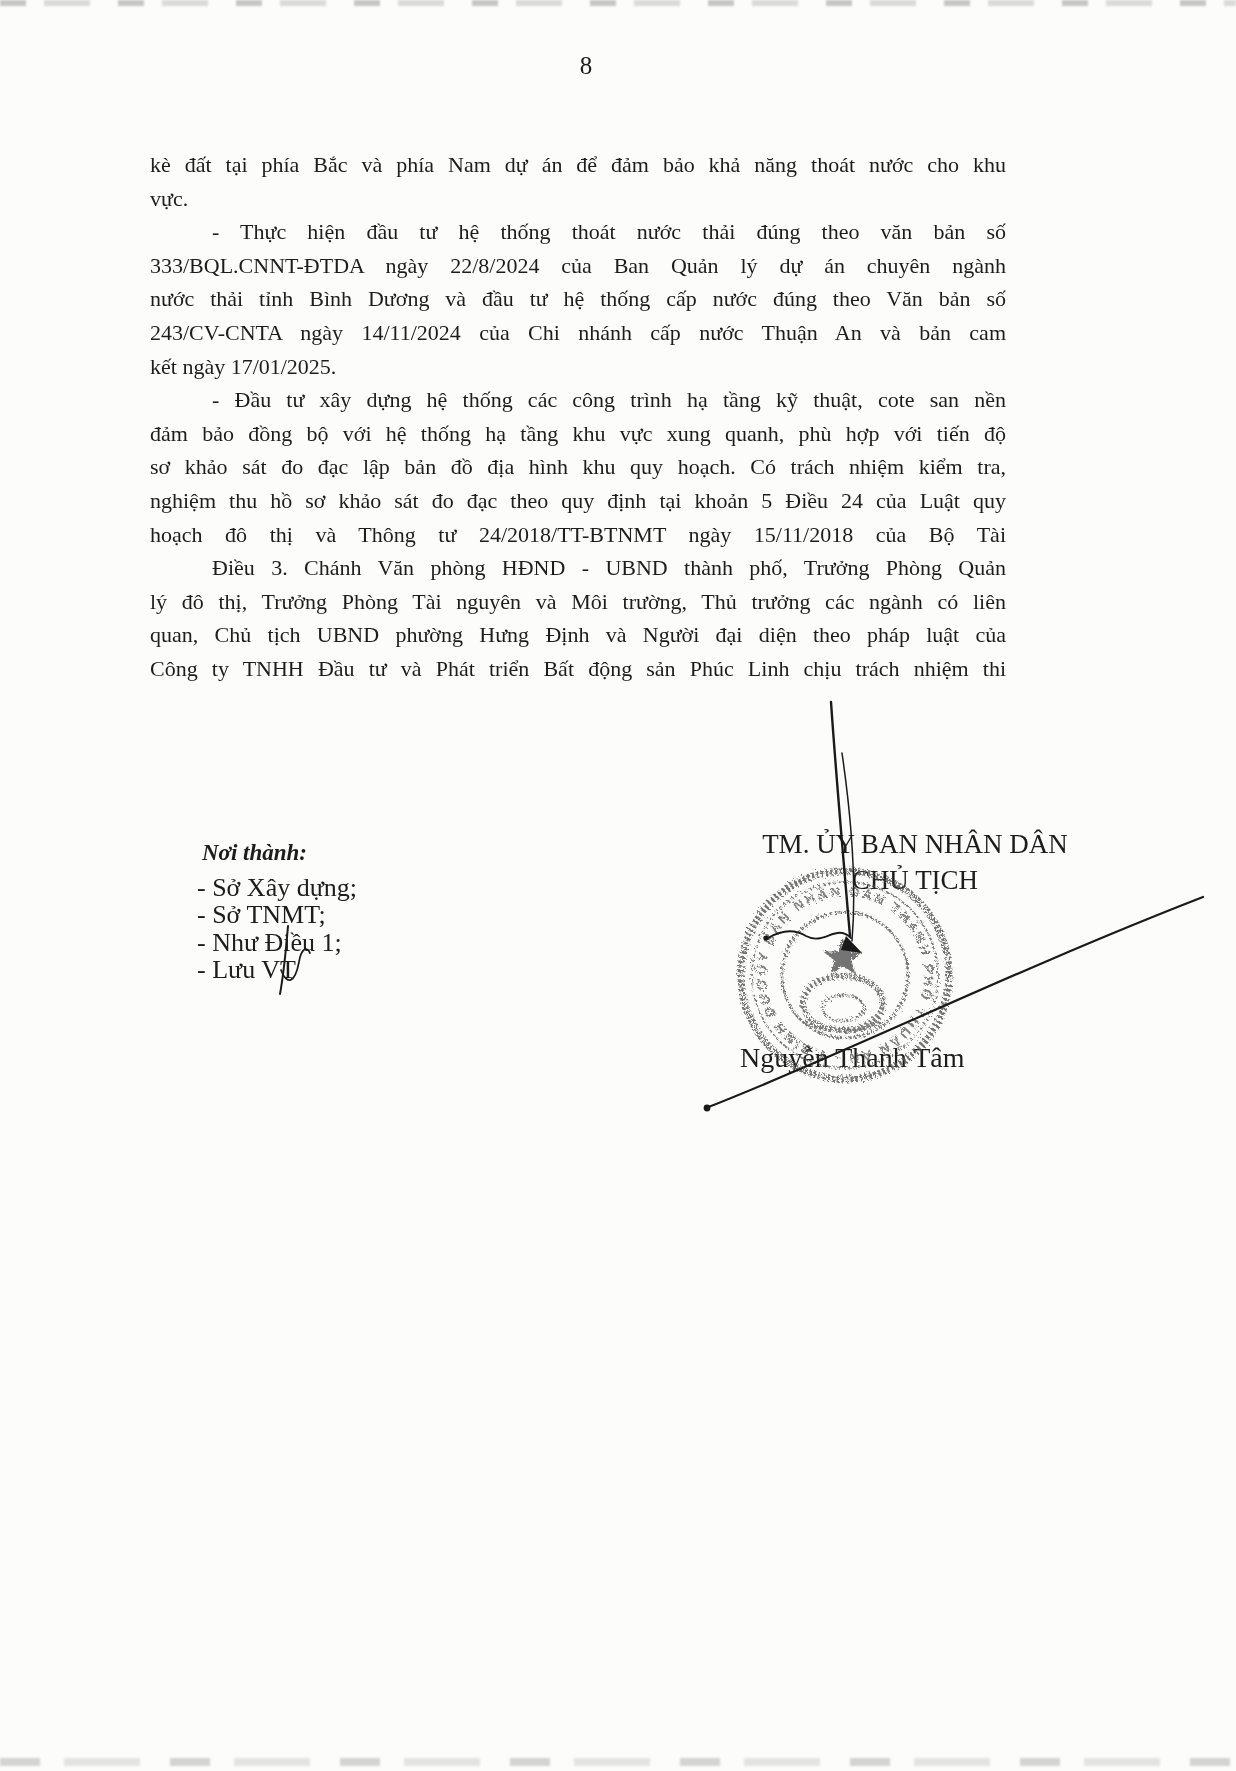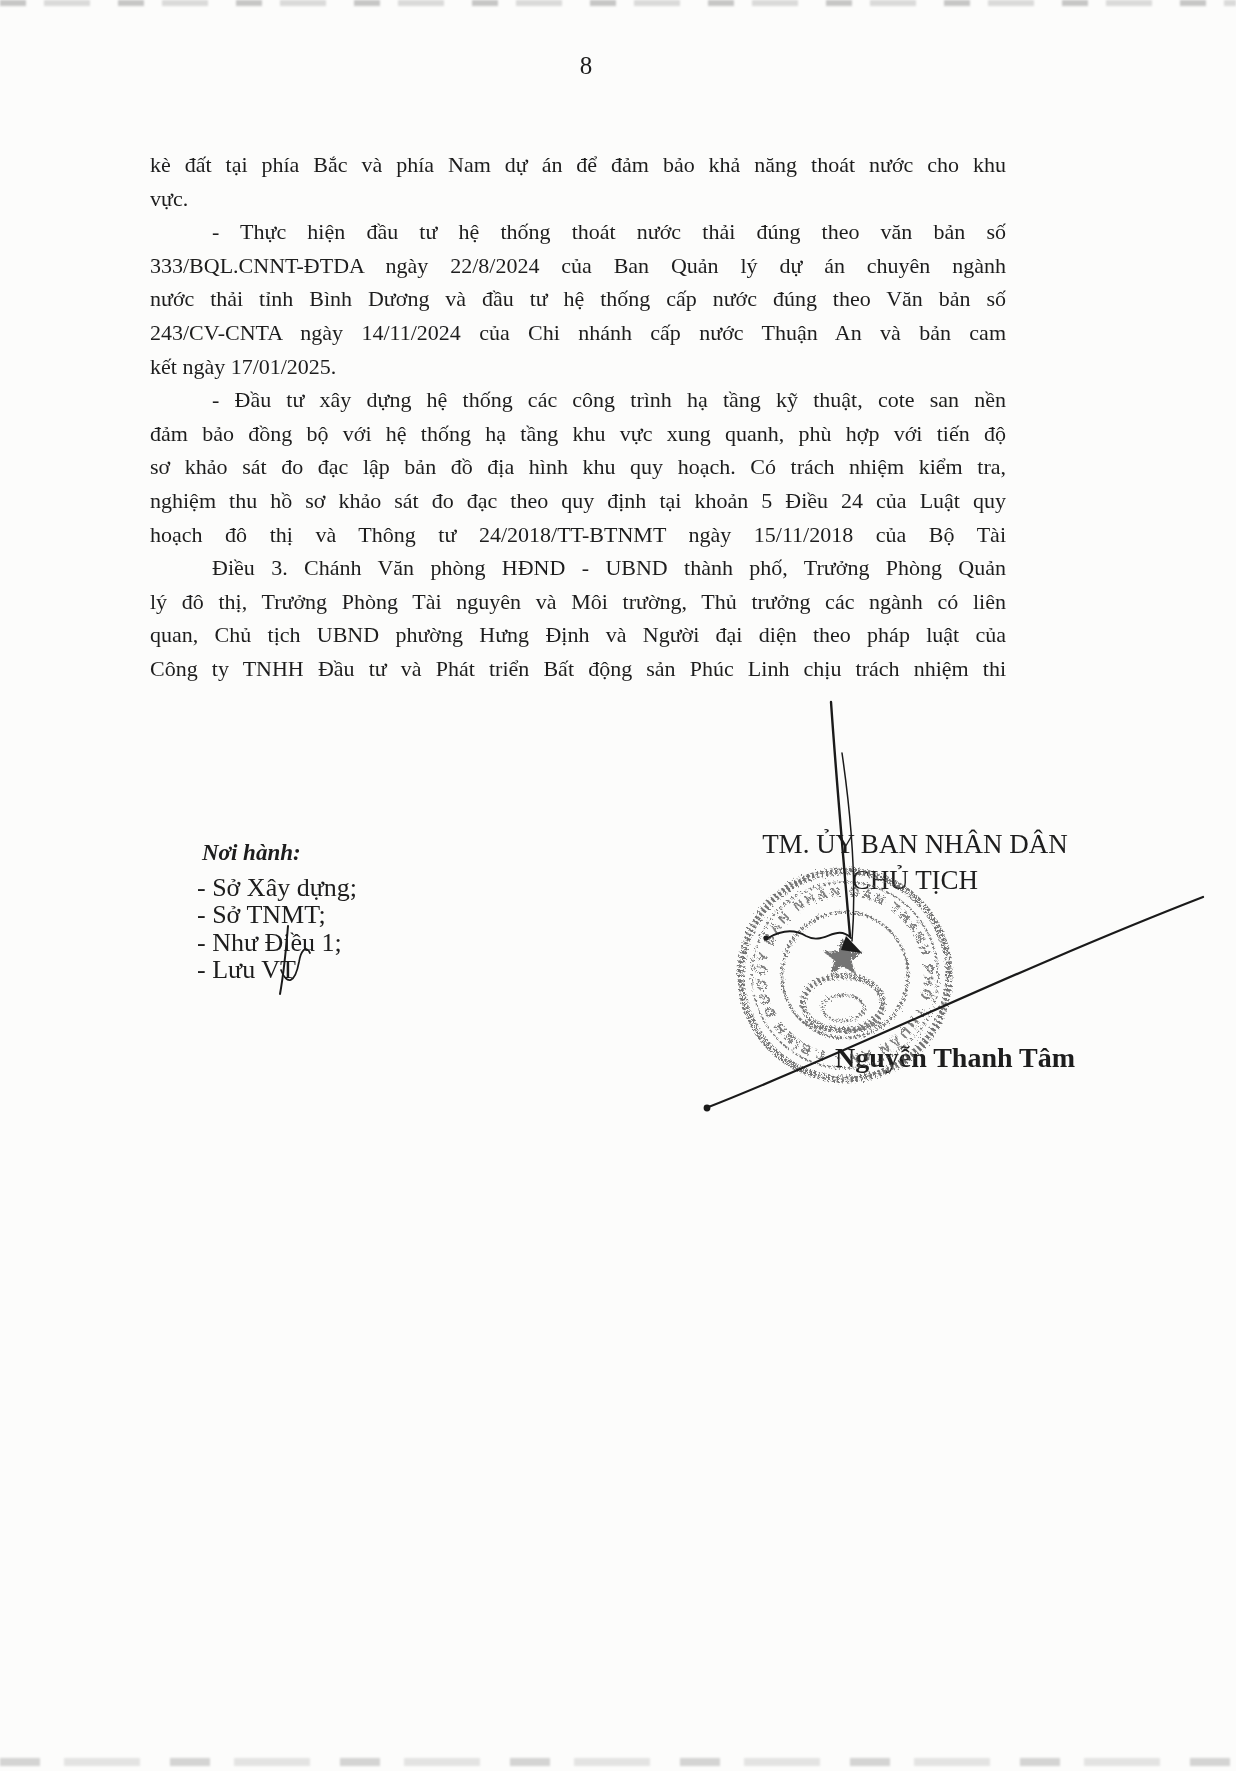--- a/index.html
+++ b/index.html
@@ -46,21 +46,21 @@
   }
   .rec-item{ font-size:26px; line-height:27.4px; }
   .sig-block{
     position:absolute; left:700px; top:826px; width:430px;
     text-align:center; font-weight:normal;
   }
   .sig-org{ font-size:27px; line-height:37px; }
   .sig-title{ font-size:27px; line-height:34px; }
   .signer{
     position:absolute; left:740px; top:1042px; width:430px;
-    text-align:center; font-weight:bold; font-size:28px;
+    text-align:left; font-weight:normal; font-size:28px;
   }
   .overlay{
     position:absolute; left:0; top:0; width:1236px; height:1771px;
     pointer-events:none;
   }
 </style>
 </head>
 <body>
 
 <div class="page">
@@ -83,21 +83,21 @@
       <div class="bline fill">sơ khảo sát đo đạc lập bản đồ địa hình khu quy hoạch. Có trách nhiệm kiểm tra,</div>
       <div class="bline fill">nghiệm thu hồ sơ khảo sát đo đạc theo quy định tại khoản 5 Điều 24 của Luật quy</div>
       <div class="bline fill">hoạch đô thị và Thông tư 24/2018/TT-BTNMT ngày 15/11/2018 của Bộ Tài</div>
       <div class="bline fill ind"><b>Điều 3.</b> Chánh Văn phòng HĐND - UBND thành phố, Trưởng Phòng Quản</div>
       <div class="bline fill">lý đô thị, Trưởng Phòng Tài nguyên và Môi trường, Thủ trưởng các ngành có liên</div>
       <div class="bline fill">quan, Chủ tịch UBND phường Hưng Định và Người đại diện theo pháp luật của</div>
       <div class="bline fill">Công ty TNHH Đầu tư và Phát triển Bất động sản Phúc Linh chịu trách nhiệm thi</div>
     </div>
 
   <div class="recipients">
-    <div class="rec-head">Nơi hành:</div>
+    <div class="rec-head">Nơi thành:</div>
     <div id="rec-items">
         <div class="rec-item">- Sở Xây dựng;</div>
         <div class="rec-item">- Sở TNMT;</div>
         <div class="rec-item">- Như Điều 1;</div>
         <div class="rec-item">- Lưu VT</div>
       </div>
   </div>
 
   <div class="sig-block">
     <div class="sig-org">TM. ỦY BAN NHÂN DÂN</div>

